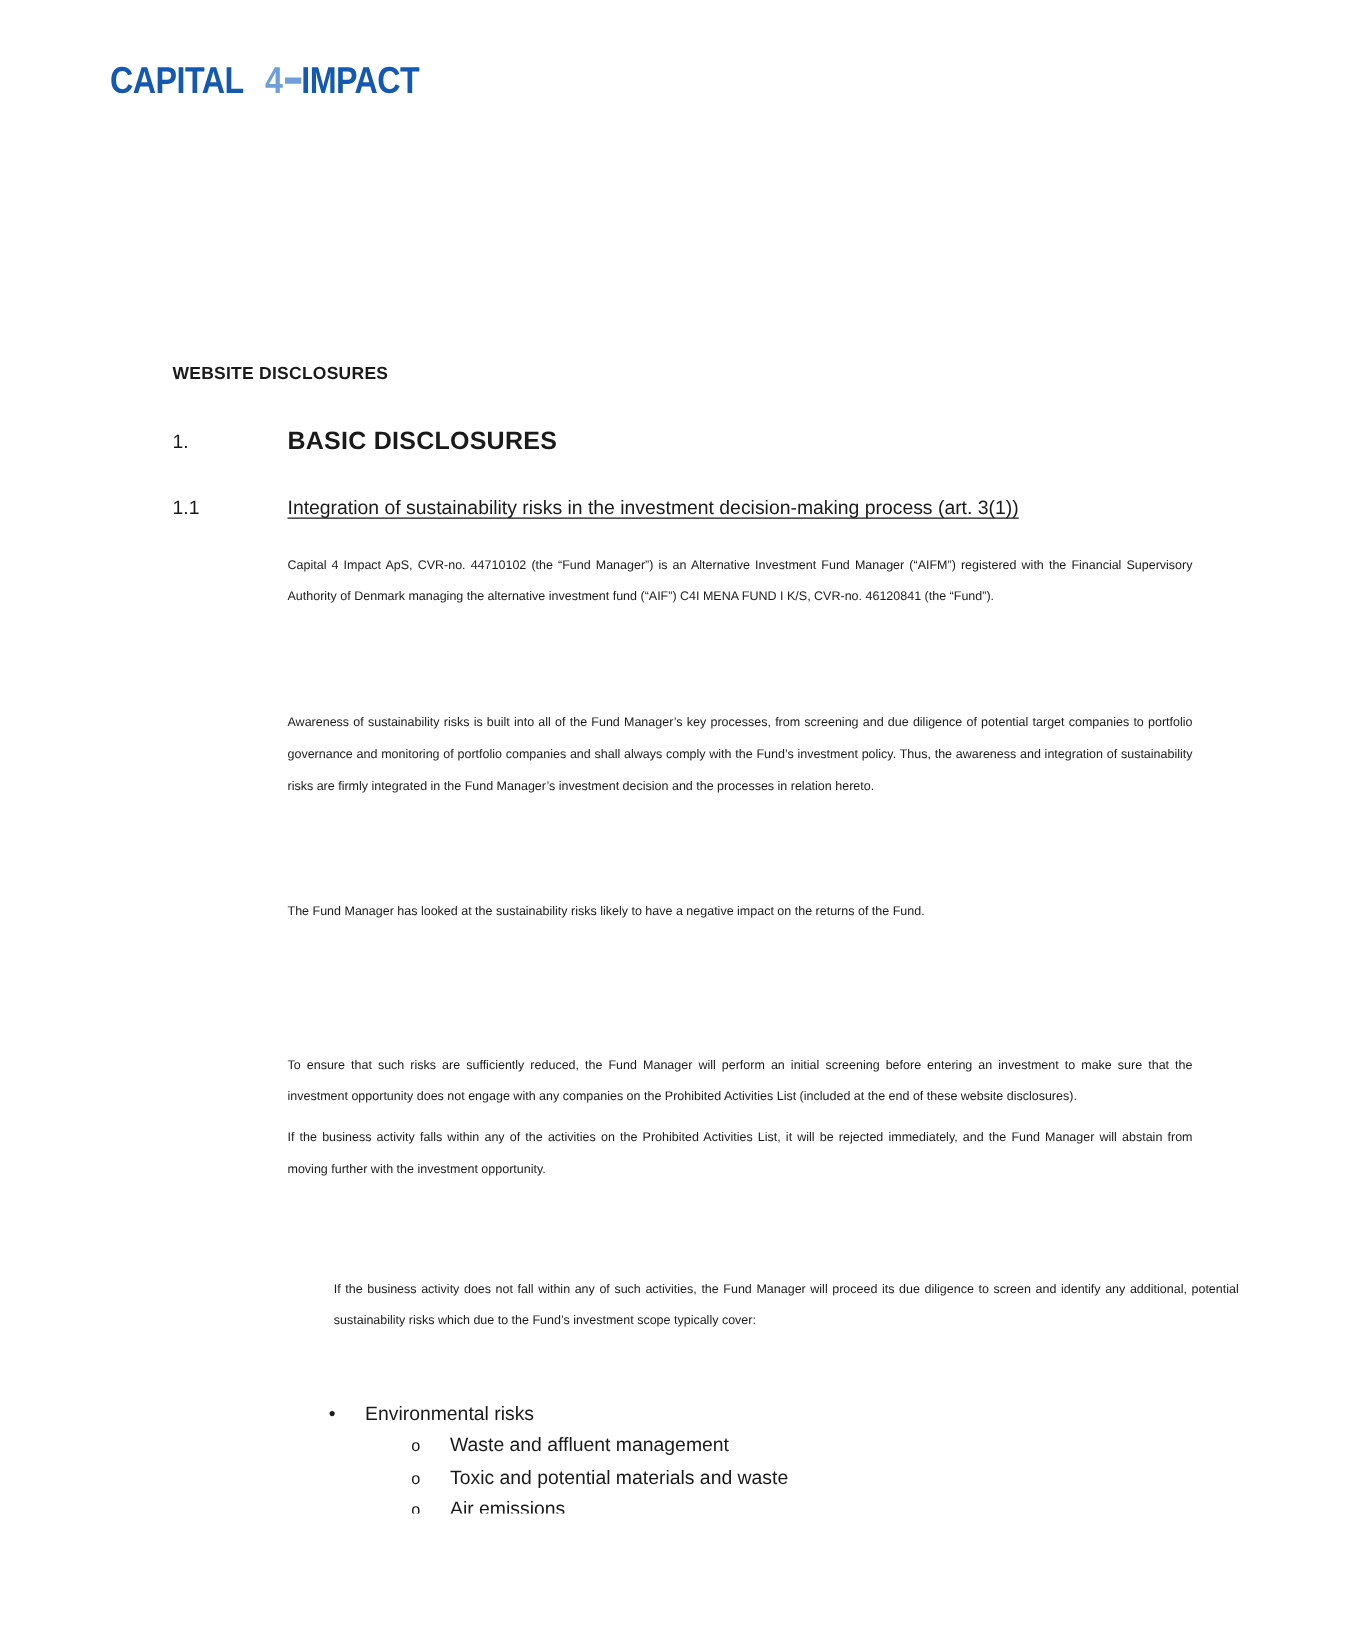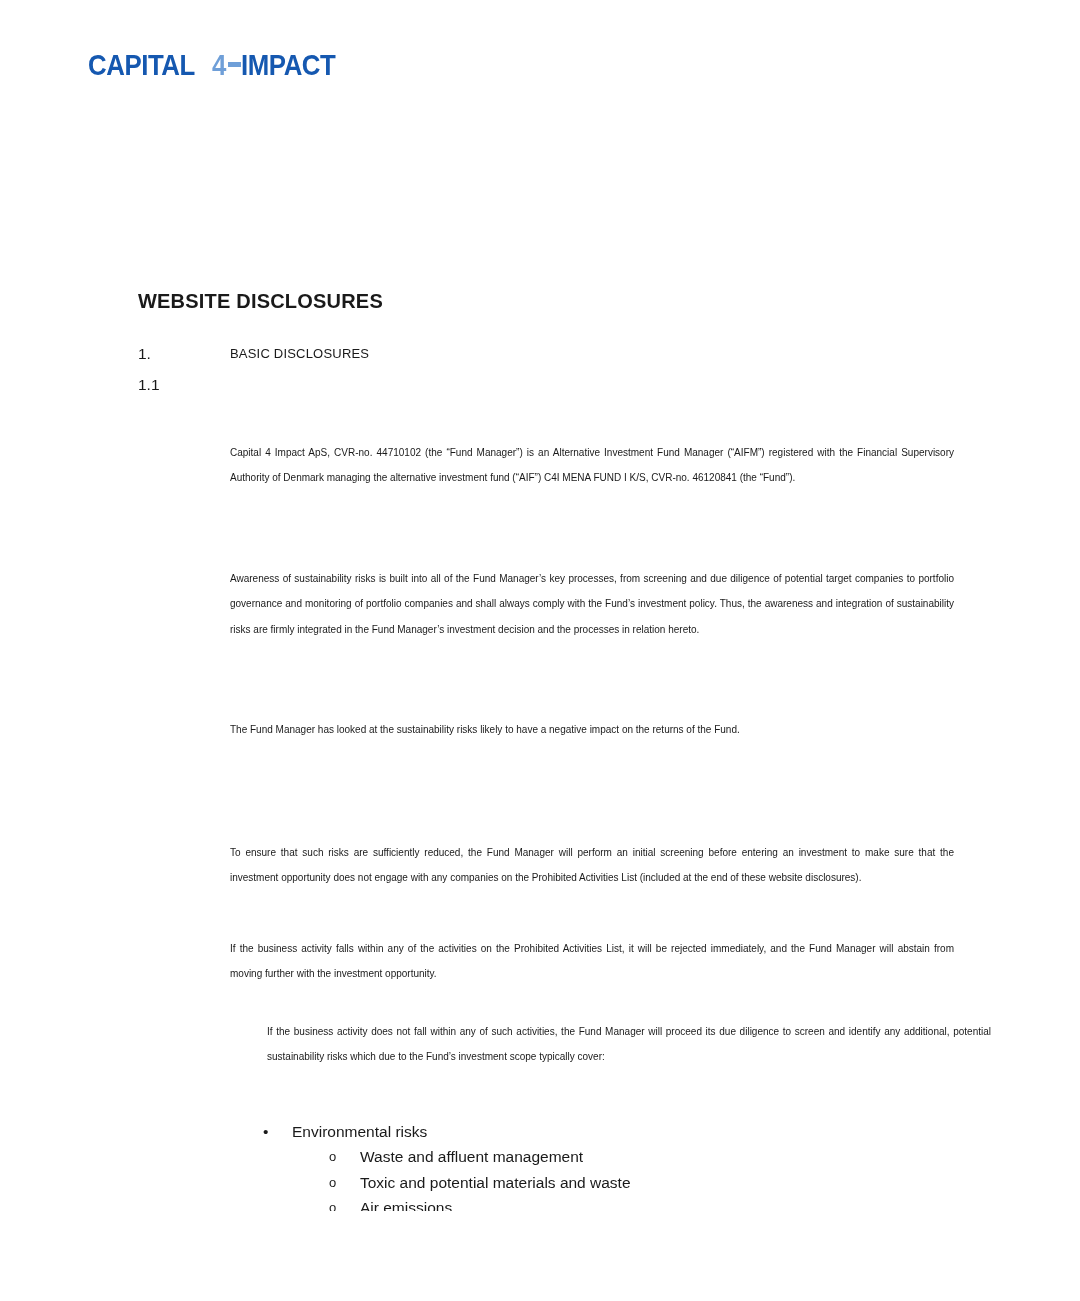--- a/index.html
+++ b/index.html
@@ -65,41 +65,41 @@
     position: absolute;
     left: 0;
     top: 0;
     width: 1080px;
   }
 
   .title-line {
     position: absolute;
     left: 138px;
     top: 290px;
-    font-size: 20px;
+    font-size: 14px;
     font-weight: bold;
     letter-spacing: 0.2px;
   }
 
   .sec-row {
     position: absolute;
     left: 138px;
     width: 816px;
     display: flex;
     align-items: flex-start;
   }
   .sec-num {
     width: 92px;
     flex: 0 0 92px;
     font-size: 15.5px;
     line-height: 25px;
   }
   .sec-title-bold {
-    font-size: 13px;
-    font-weight: normal;
+    font-size: 20px;
+    font-weight: bold;
     line-height: 25px;
     letter-spacing: 0.2px;
   }
   .sec-title-underline {
     font-size: 15.5px;
     line-height: 25px;
     text-decoration: underline;
     text-underline-offset: 3px;
   }
 
@@ -159,29 +159,30 @@
 
   <div class="doc">
 
     <div class="title-line">WEBSITE DISCLOSURES</div>
 
     <div class="sec-row" style="top: 341px;">
       <div class="sec-num">1.</div>
       <div class="sec-title-bold">BASIC DISCLOSURES</div>
     </div>
 
-    <div class="sec-row" style="top: 372px;">
+    <div class="sec-row" style="top: 394px;">
       <div class="sec-num">1.1</div>
+      <div class="sec-title-underline">Integration of sustainability risks in the investment decision-making process (art. 3(1))</div>
     </div>
 
     <div class="para" style="top: 440px;">Capital 4 Impact ApS, CVR-no. 44710102 (the “Fund Manager”) is an Alternative Investment Fund Manager (“AIFM”) registered with the Financial Supervisory Authority of Denmark managing the alternative investment fund (“AIF”) C4I MENA FUND I K/S, CVR-no. 46120841 (the “Fund”).</div>
     <div class="para" style="top: 566px;">Awareness of sustainability risks is built into all of the Fund Manager’s key processes, from screening and due diligence of potential target companies to portfolio governance and monitoring of portfolio companies and shall always comply with the Fund’s investment policy. Thus, the awareness and integration of sustainability risks are firmly integrated in the Fund Manager’s investment decision and the processes in relation hereto.</div>
     <div class="para" style="top: 717px;">The Fund Manager has looked at the sustainability risks likely to have a negative impact on the returns of the Fund.</div>
     <div class="para" style="top: 792px; margin-top: 48px;">To ensure that such risks are sufficiently reduced, the Fund Manager will perform an initial screening before entering an investment to make sure that the investment opportunity does not engage with any companies on the Prohibited Activities List (included at the end of these website disclosures).</div>
-    <div class="para" style="top: 936px;">If the business activity falls within any of the activities on the Prohibited Activities List, it will be rejected immediately, and the Fund Manager will abstain from moving further with the investment opportunity.</div>
+    <div class="para" style="top: 898px;">If the business activity falls within any of the activities on the Prohibited Activities List, it will be rejected immediately, and the Fund Manager will abstain from moving further with the investment opportunity.</div>
     <div class="para" style="top: 1019px; margin-left: 37px;">If the business activity does not fall within any of such activities, the Fund Manager will proceed its due diligence to screen and identify any additional, potential sustainability risks which due to the Fund’s investment scope typically cover:</div>
 
     <div class="bullets" style="top: 1119px;">
 
       <div class="bullet-l1">
         <span class="marker">•</span>
         <span>Environmental risks</span>
       </div>
 
       <div class="bullet-l2">

